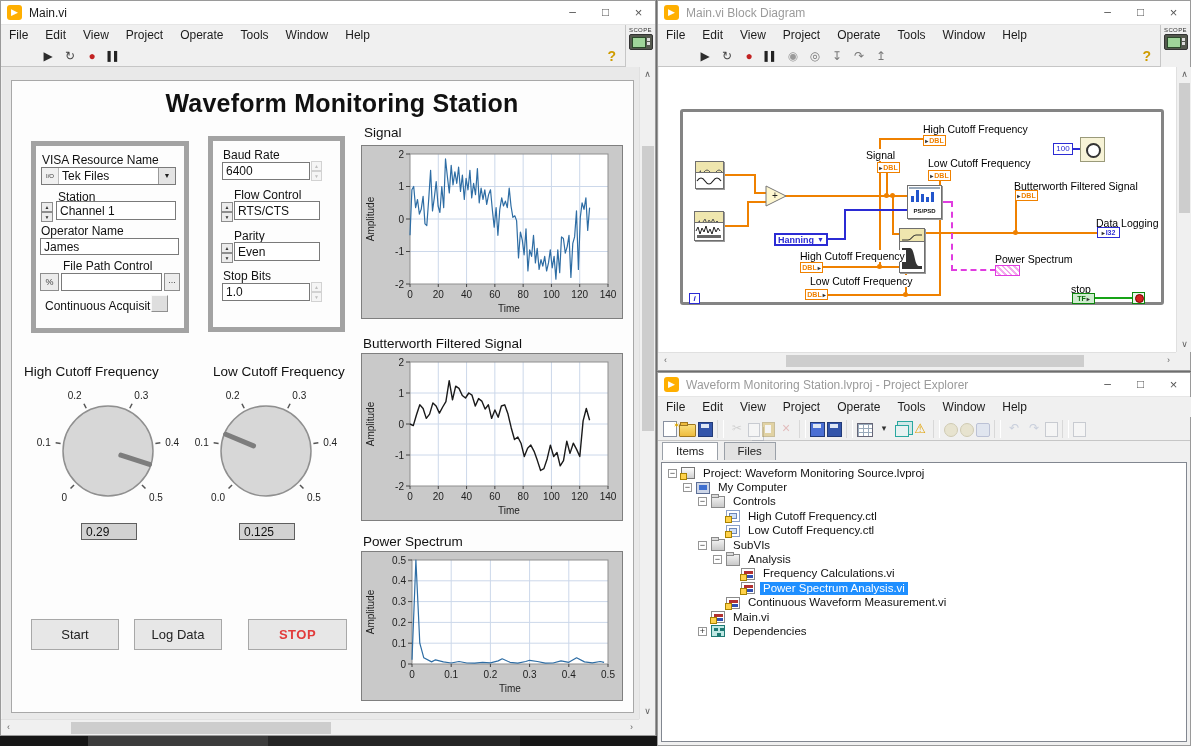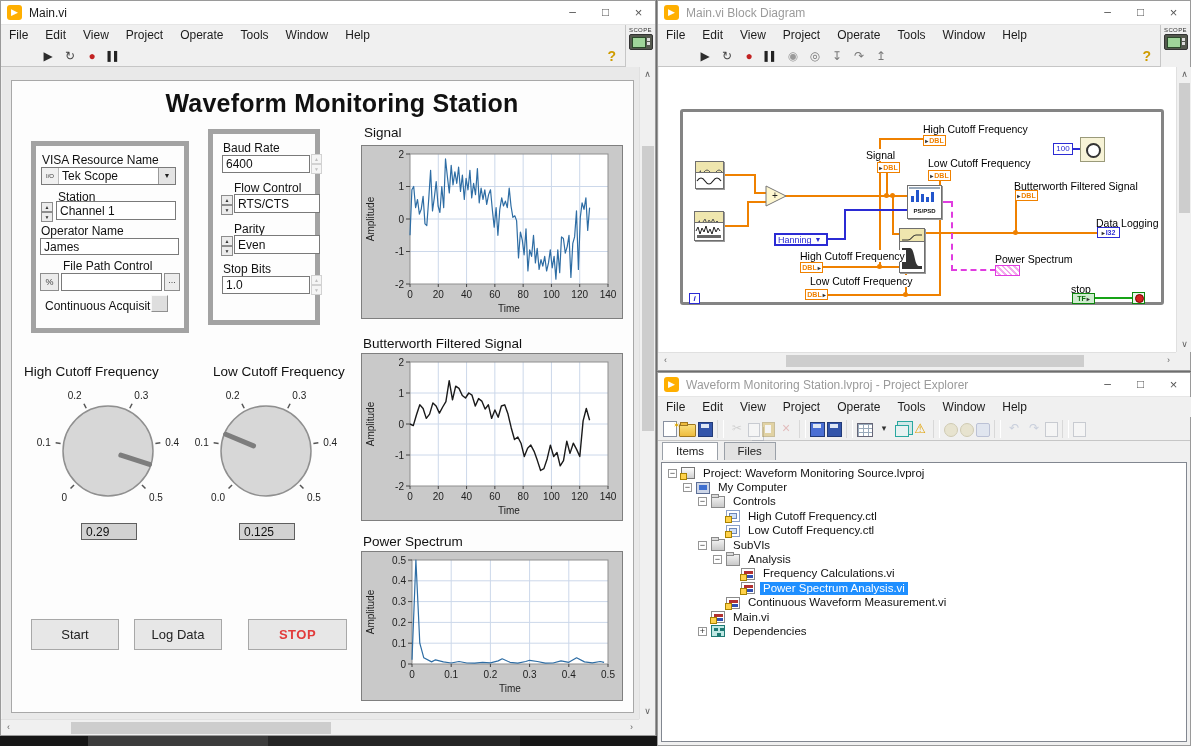--- a/index.html
+++ b/index.html
@@ -64,21 +64,21 @@
   .t-iter{border-color:#2b2bd4;color:#2b2bd4;font-style:italic;font-size:8px}
   .t-const{border-color:#2b2bd4;color:#2b2bd4;font-size:8px;font-weight:normal}
   .condterm{position:absolute;width:13px;height:12px;border:1px solid #0c860c;background:#e8f5e8;box-sizing:border-box}
   .condterm::after{content:"";position:absolute;left:2px;top:1px;width:7px;height:7px;background:#d42020;border:1px solid #7a0000;border-radius:50%}
   .xicon{position:absolute;border:1px solid #6f6f6f;background:#fff;box-shadow:1px 1px 0 #9a9a9a;box-sizing:border-box}
   .xicon .head{height:10px;background:#efe6ae;border-bottom:1px solid #6f6f6f;overflow:hidden}
   .pspsd{position:absolute;border:1px solid #6f6f6f;background:#fff;box-shadow:1px 1px 0 #9a9a9a;box-sizing:border-box;text-align:center}
   .pspsd .cap{font-size:6px;font-weight:bold;color:#111;line-height:7px}
   .waitico{position:absolute;background:#f7f3d7;border:1px solid #9a9a7a;box-sizing:border-box}
   .waitico::after{content:"";position:absolute;left:5px;top:5px;width:11px;height:11px;border:2px solid #333;border-radius:50%;background:#fff}
-  .hanning{position:absolute;border:2px solid #2b2bd4;background:#fff;color:#2b2bd4;font-size:9px;font-weight:normal;display:flex;align-items:center;padding:0 2px;box-sizing:border-box}
+  .hanning{position:absolute;border:2px solid #2b2bd4;background:#fff;color:#2b2bd4;font-size:9px;font-weight:bold;display:flex;align-items:center;padding:0 2px;box-sizing:border-box}
   .hanning i{font-style:normal;margin-left:3px;font-size:7px}
   .addnode{position:absolute}
   
   .petoolbar{position:absolute;left:0;top:44px;height:24px;width:100%;display:flex;align-items:center;background:#f0f0f0;border-bottom:1px solid #c6c6c6;box-sizing:border-box;padding-left:4px}
   .pi{width:18px;height:17px;margin:0 1px;position:relative;display:inline-block;text-align:center;font-size:12px;line-height:17px}
   .pi.dis{opacity:.38}
   .pisep{width:5px;height:18px;border-left:1px solid #d8d8d8;border-right:1px solid #fff;margin:0 3px}
   .ic-new{background:#fff;border:1px solid #8890a0;width:12px;height:14px;margin-top:1px}
   .ic-new::after{content:"✶";position:absolute;right:-4px;top:-5px;color:#e0a800;font-size:8px}
   .ic-open{background:linear-gradient(#fadf7c,#eebc3e);border:1px solid #a07820;width:15px;height:11px;margin-top:4px;border-radius:1px}
@@ -159,40 +159,40 @@
     </div>
 
     <div class="fp-view">
       <div class="panelrect"></div>
       <div class="fp-title">Waveform Monitoring Station</div>
 
       <div class="grp" style="left:29px;top:74px;width:158px;height:192px">
         <span class="lvlabel" style="left:6px;top:7px">VISA Resource Name</span>
         <div class="combo" style="left:5px;top:21px;width:135px;height:18px">
           <span class="io">I/O</span>
-          <span class="cv">Tek Scope</span>
+          <span class="cv">Tek Files</span>
           <span class="dd">▼</span>
         </div>
         <span class="lvlabel" style="left:22px;top:44px">Station</span>
         <span class="spin" style="left:5px;top:56px">
             <i>▲</i>
             <i>▼</i>
           </span>
         <div class="tfield" style="left:20px;top:55px;width:120px;height:19px">Channel 1</div>
         <span class="lvlabel" style="left:5px;top:78px">Operator Name</span>
         <div class="tfield" style="left:4px;top:92px;width:139px;height:17px">James</div>
         <span class="lvlabel" style="left:27px;top:113px">File Path Control</span>
         <span class="pathbtn" style="left:4px;top:127px;width:19px;height:18px;line-height:17px">%</span>
         <div class="tfield" style="left:25px;top:127px;width:101px;height:18px"></div>
         <span class="pathbtn" style="left:128px;top:127px;width:16px;height:18px;line-height:13px">...</span>
         <span class="lvlabel" style="left:9px;top:153px">Continuous Acquisition</span>
         <span class="chk" style="left:115px;top:149px"></span>
       </div>
 
-      <div class="grp" style="left:206px;top:62px;width:112px;height:196px">
+      <div class="grp" style="left:206px;top:69px;width:137px;height:196px">
         <span class="lvlabel" style="left:10px;top:7px">Baud Rate</span>
         <div class="tfield" style="left:9px;top:21px;width:88px;height:18px">6400</div>
         <span class="gspin" style="left:98px;top:20px">
             <i>▲</i>
             <i>▼</i>
           </span>
         <span class="lvlabel" style="left:21px;top:47px">Flow Control</span>
         <span class="spin" style="left:8px;top:61px">
             <i>▲</i>
             <i>▼</i>

